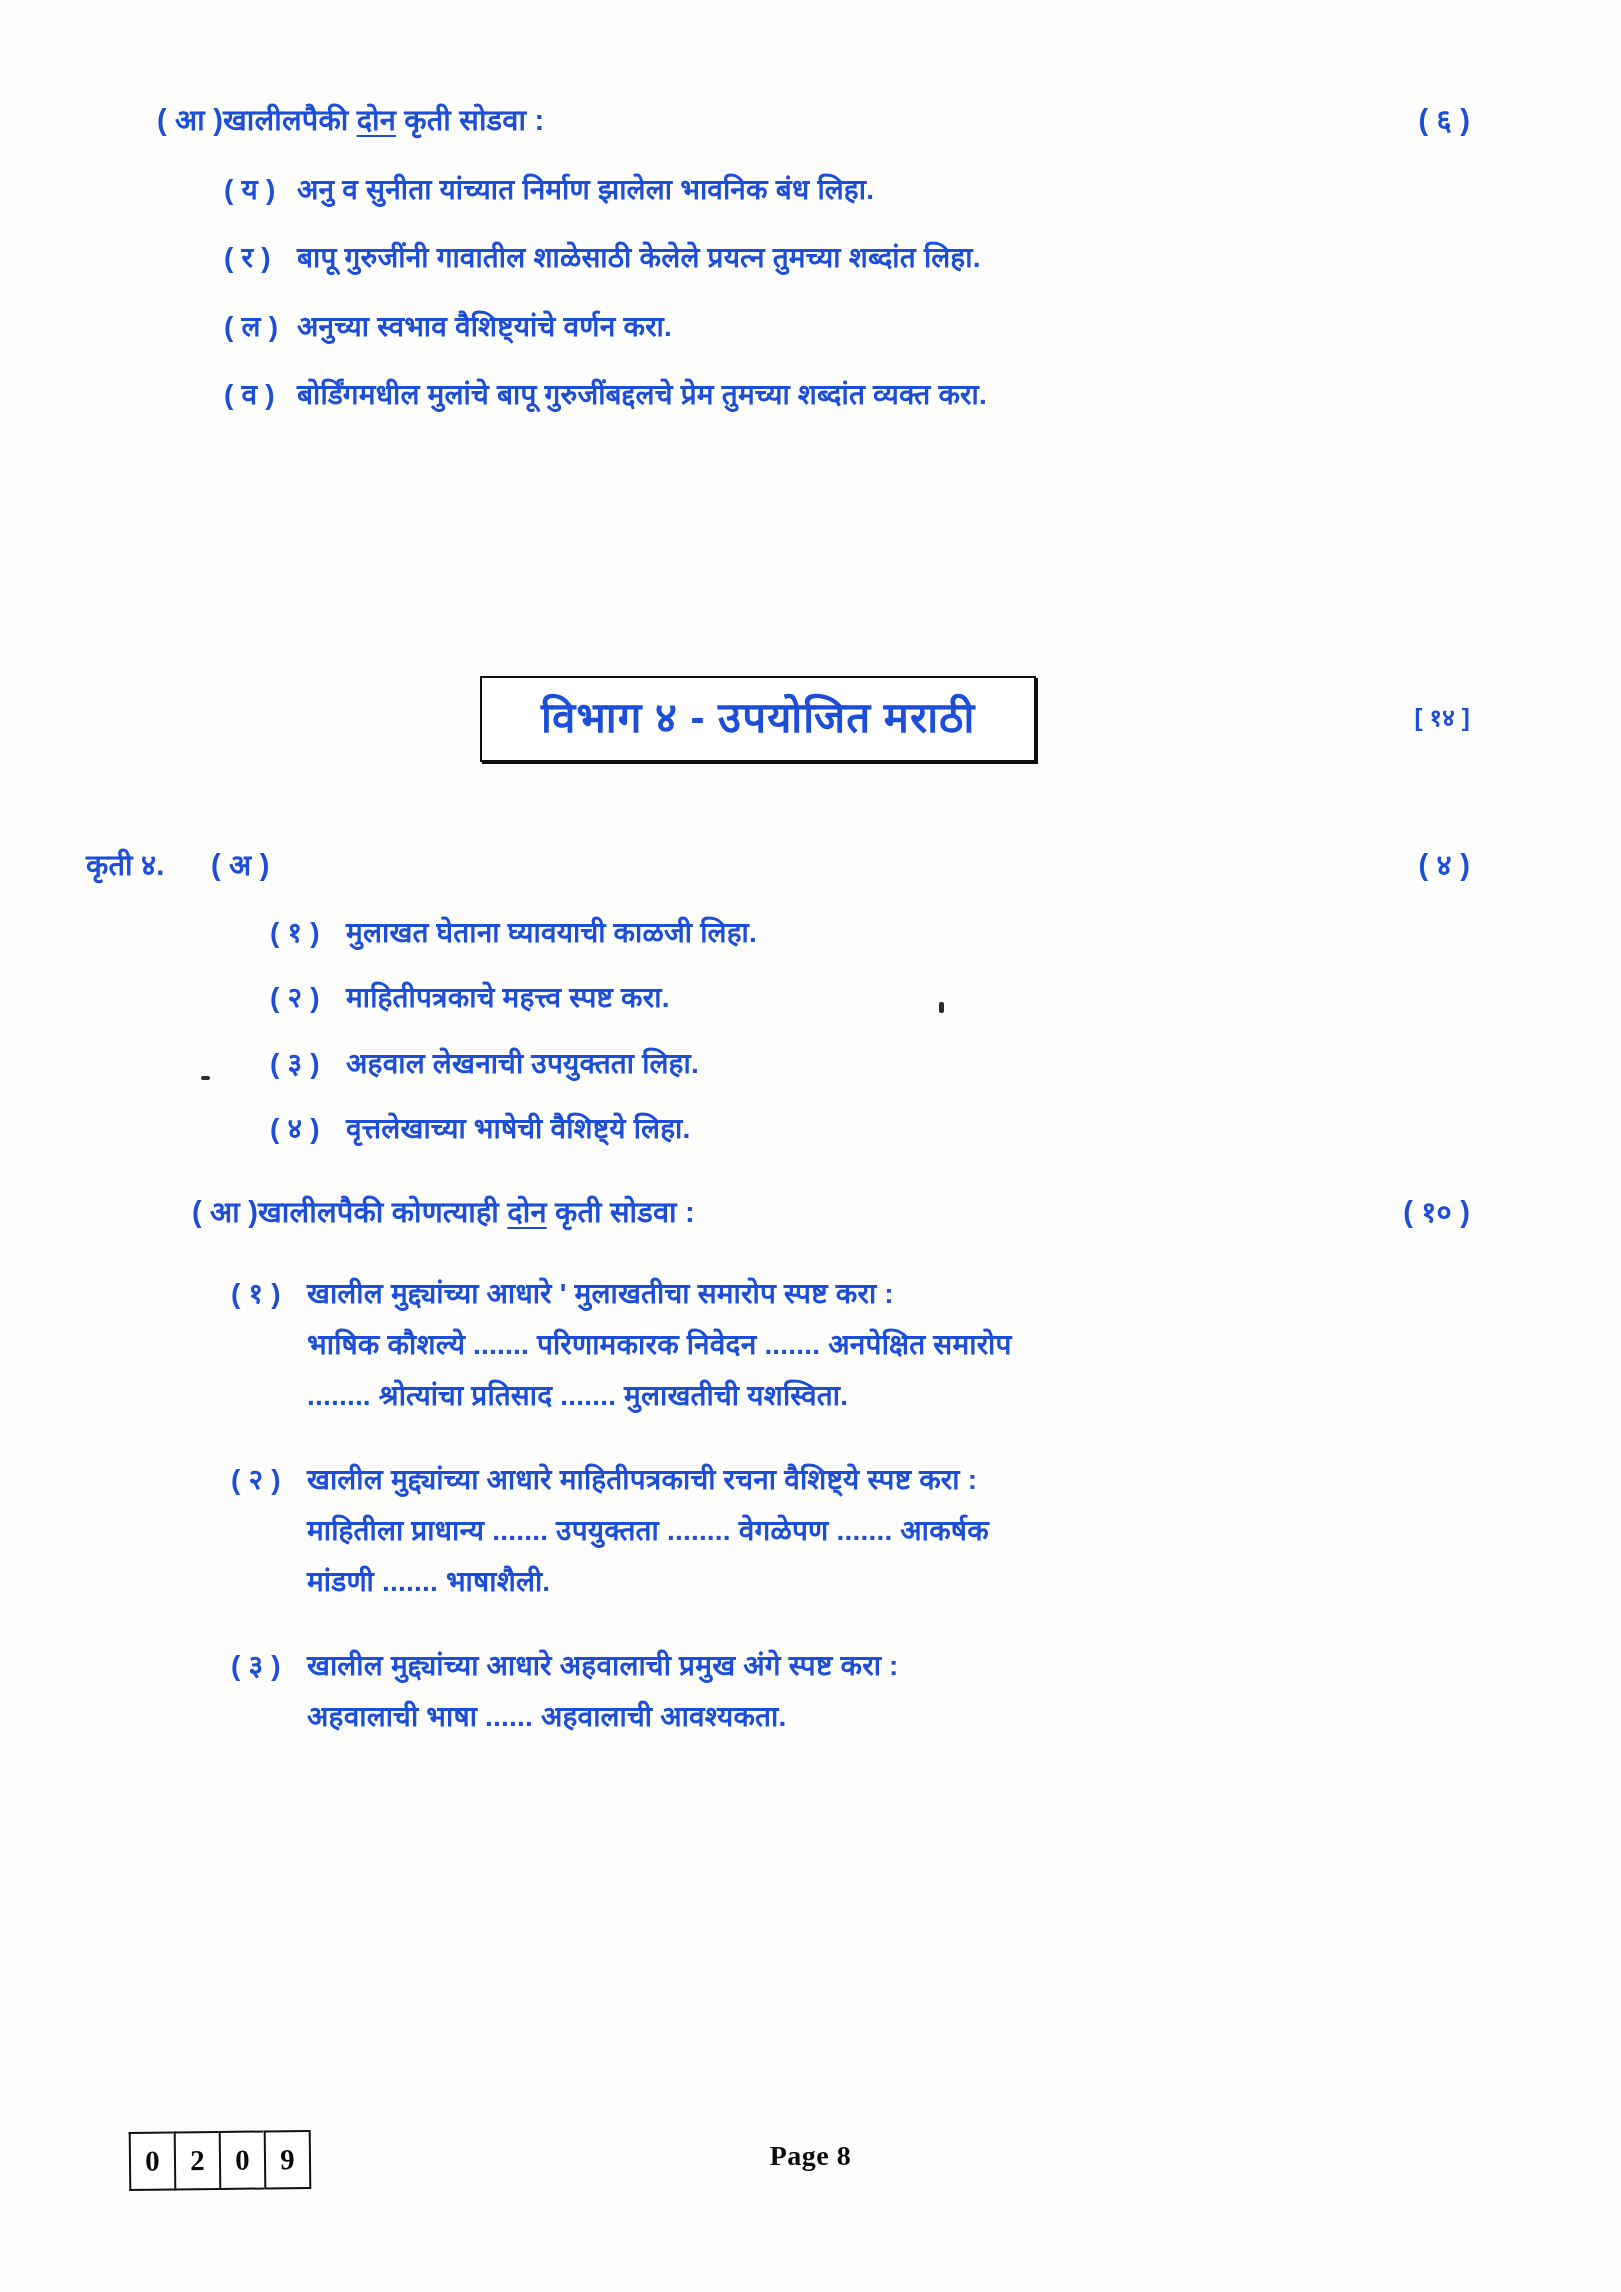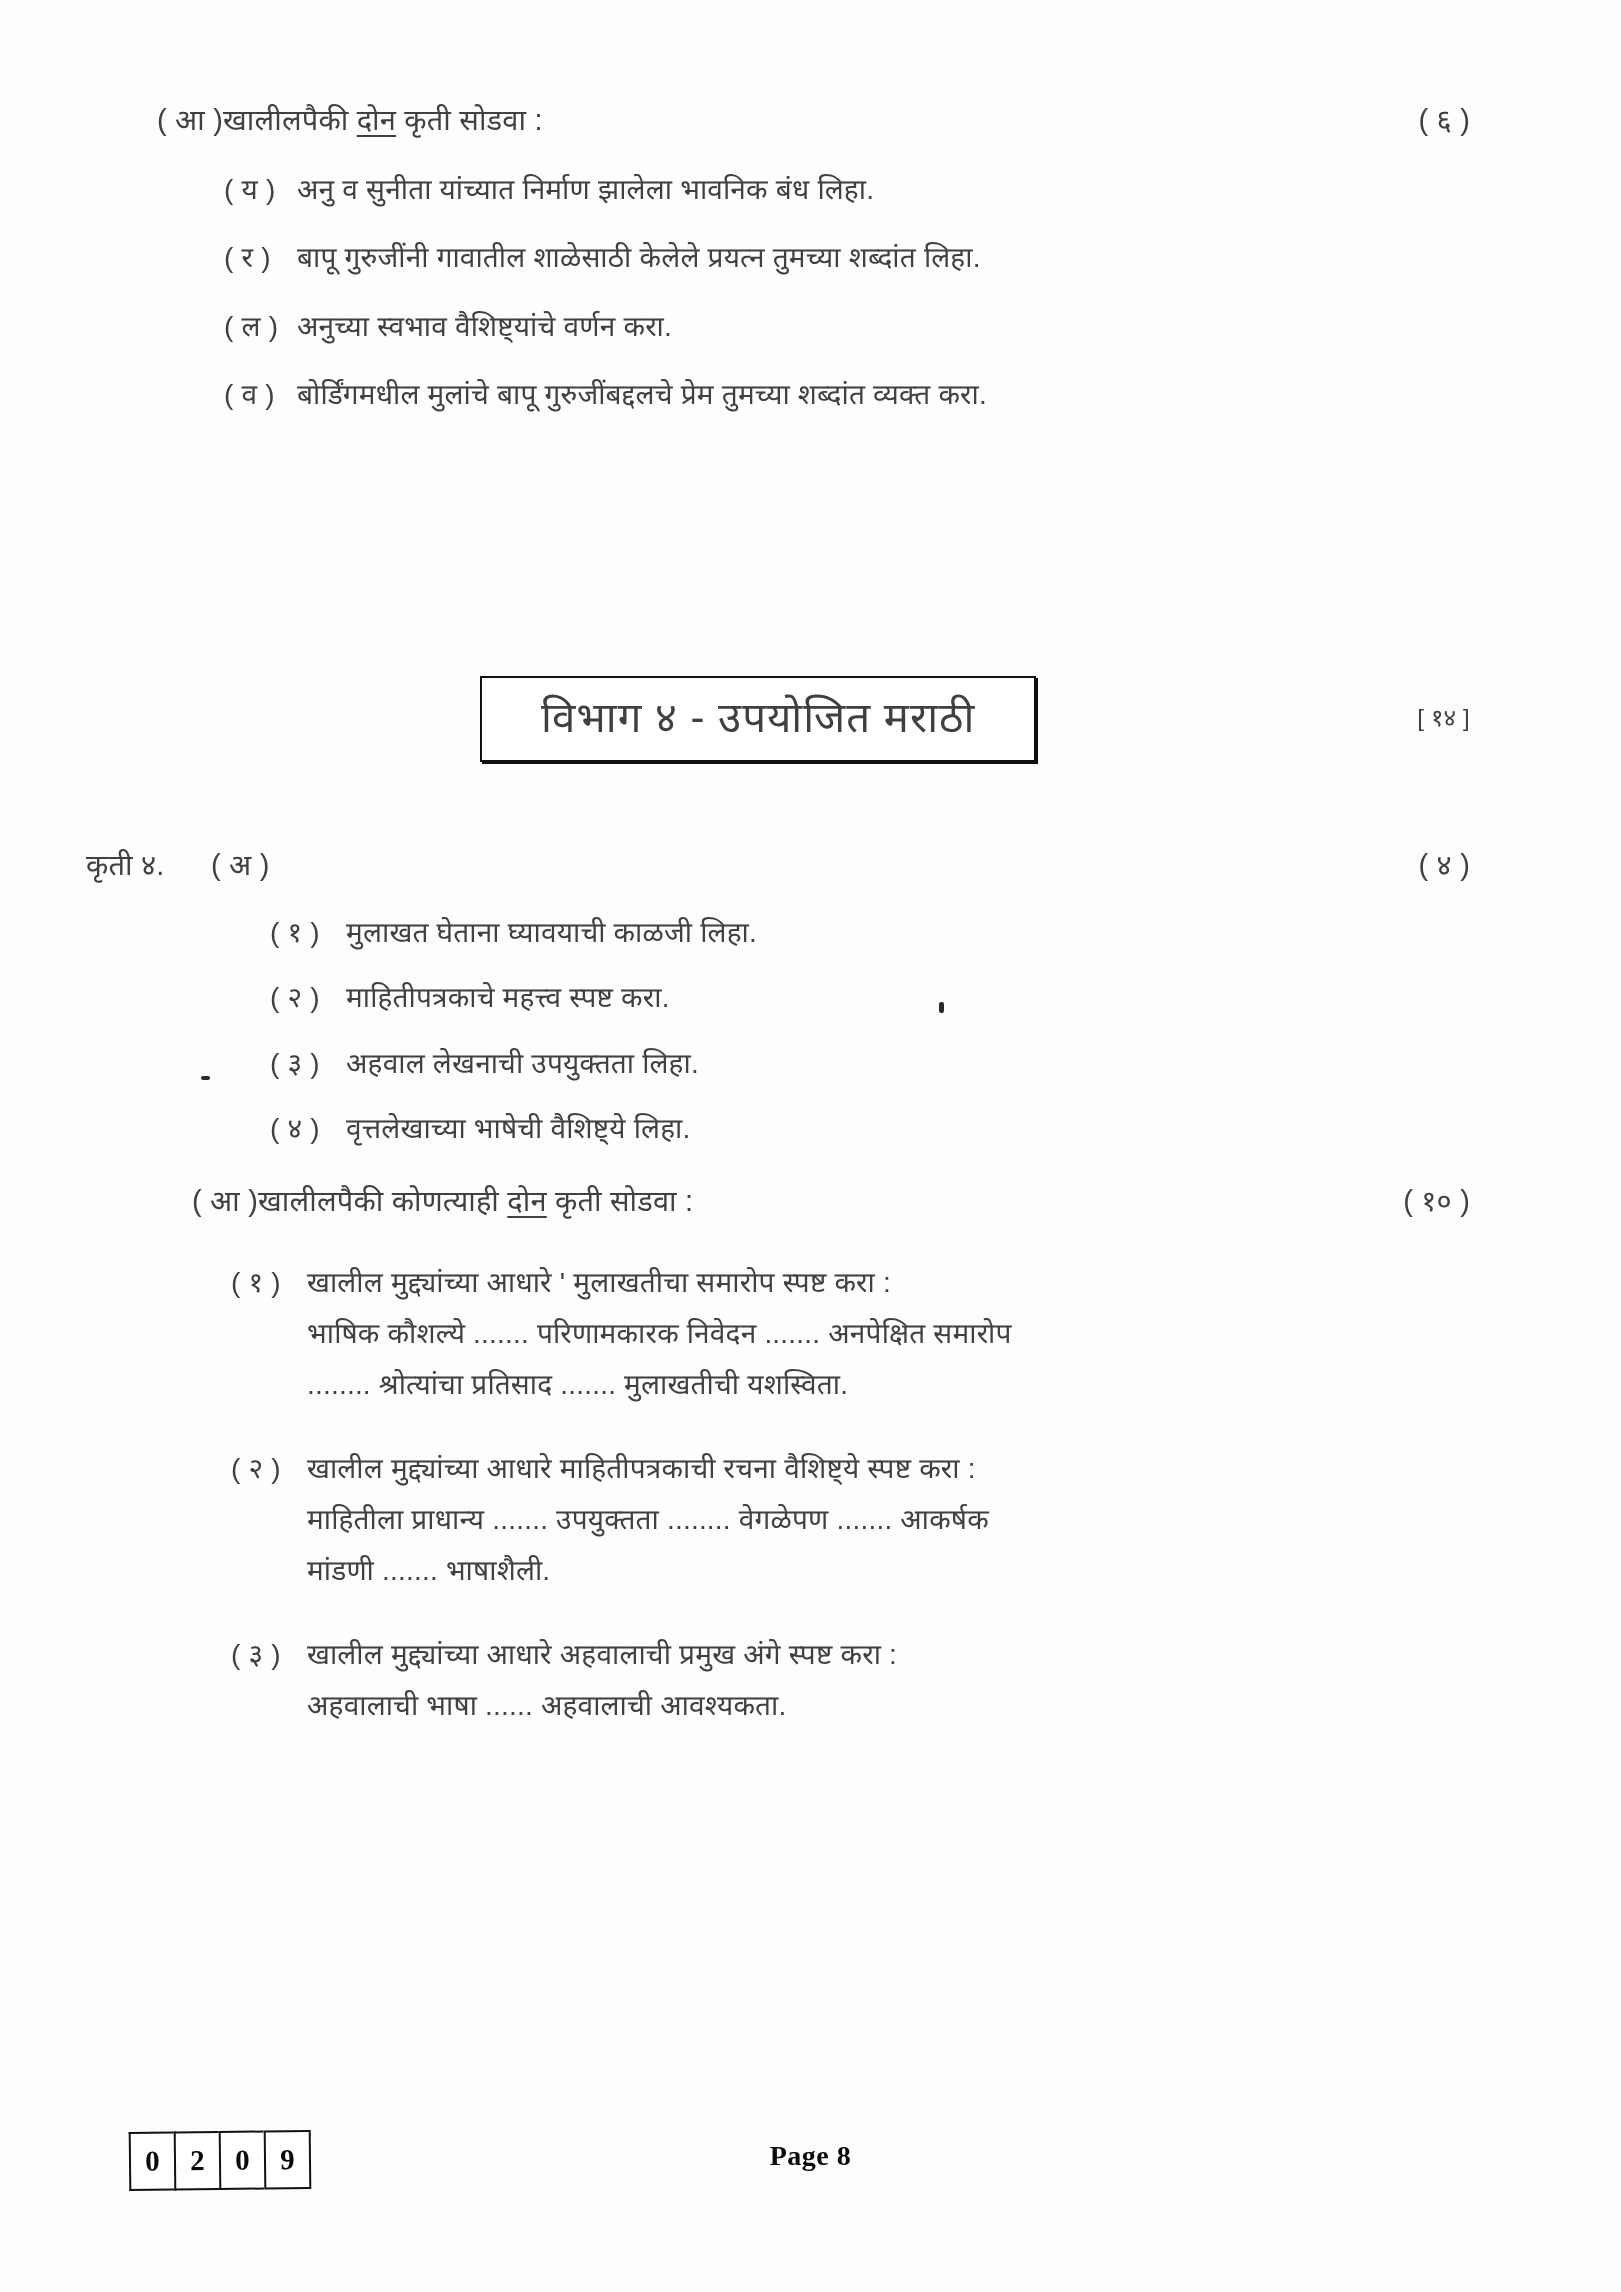--- a/index.html
+++ b/index.html
@@ -18,22 +18,22 @@
 
   .page {
     position: absolute;
     inset: 0;
     background: #fdfdfb;
   }
 
   
   .dev {
     font-family: "Liberation Sans", "DejaVu Sans", sans-serif;
-    font-weight: 400;
-    color: #404040;
+    font-weight: 700;
+    color: #1d4ed8;
     letter-spacing: 0.2px;
   }
 
   .marker {
     flex: 0 0 auto;
     white-space: nowrap;
   }
 
   .body-text {
     flex: 1 1 auto;
@@ -159,21 +159,21 @@
     width: 76px;
     flex: 0 0 76px;
   }
 
   
   #part-aa-head {
     position: relative;
     font-size: 29px;
     line-height: 45px;
     padding-left: 106px;
-    margin-top: 28px;
+    margin-top: 39px;
   }
 
   .big-item {
     padding-left: 145px;
     margin-top: 33px;
     font-size: 28px;
     line-height: 51px;
   }
 
   .big-item .first-line {

